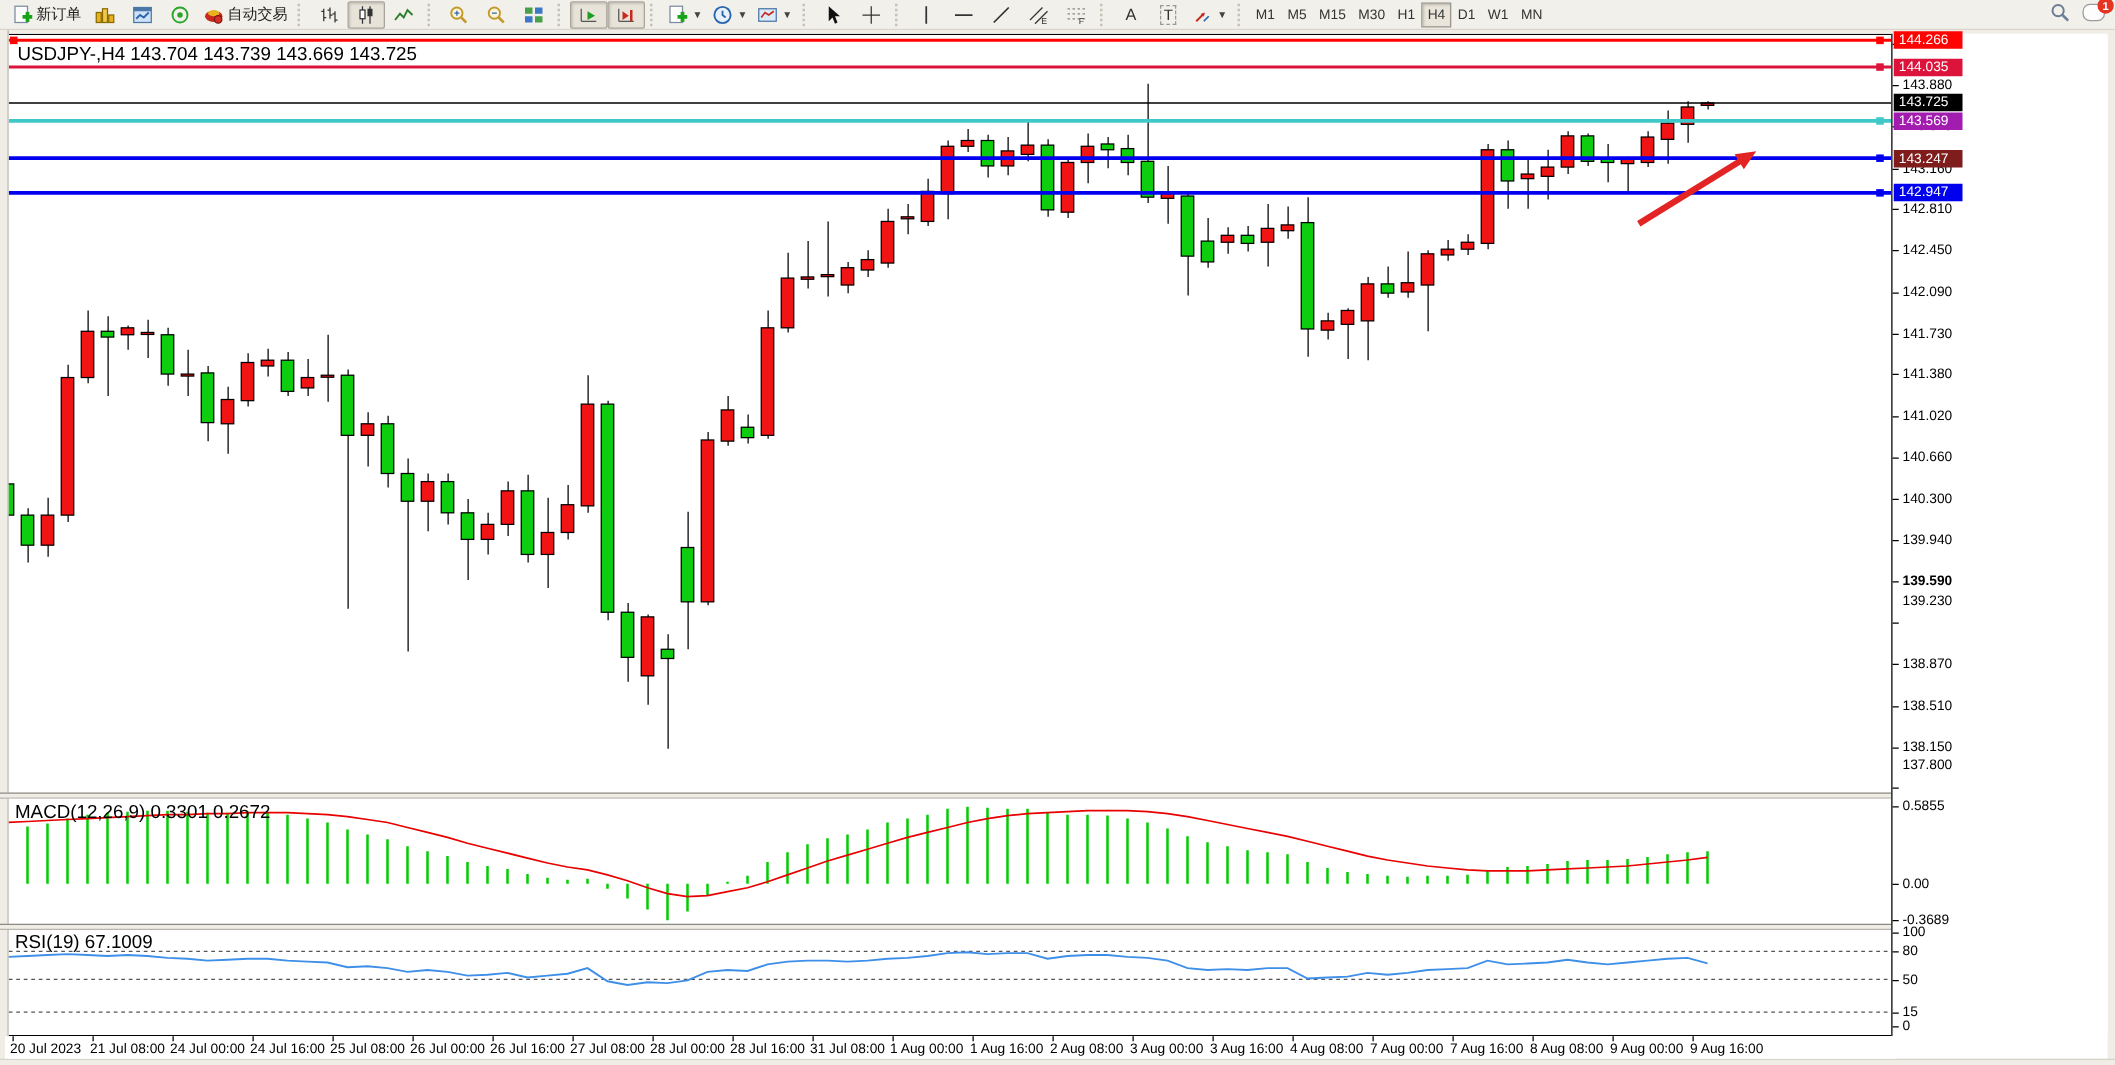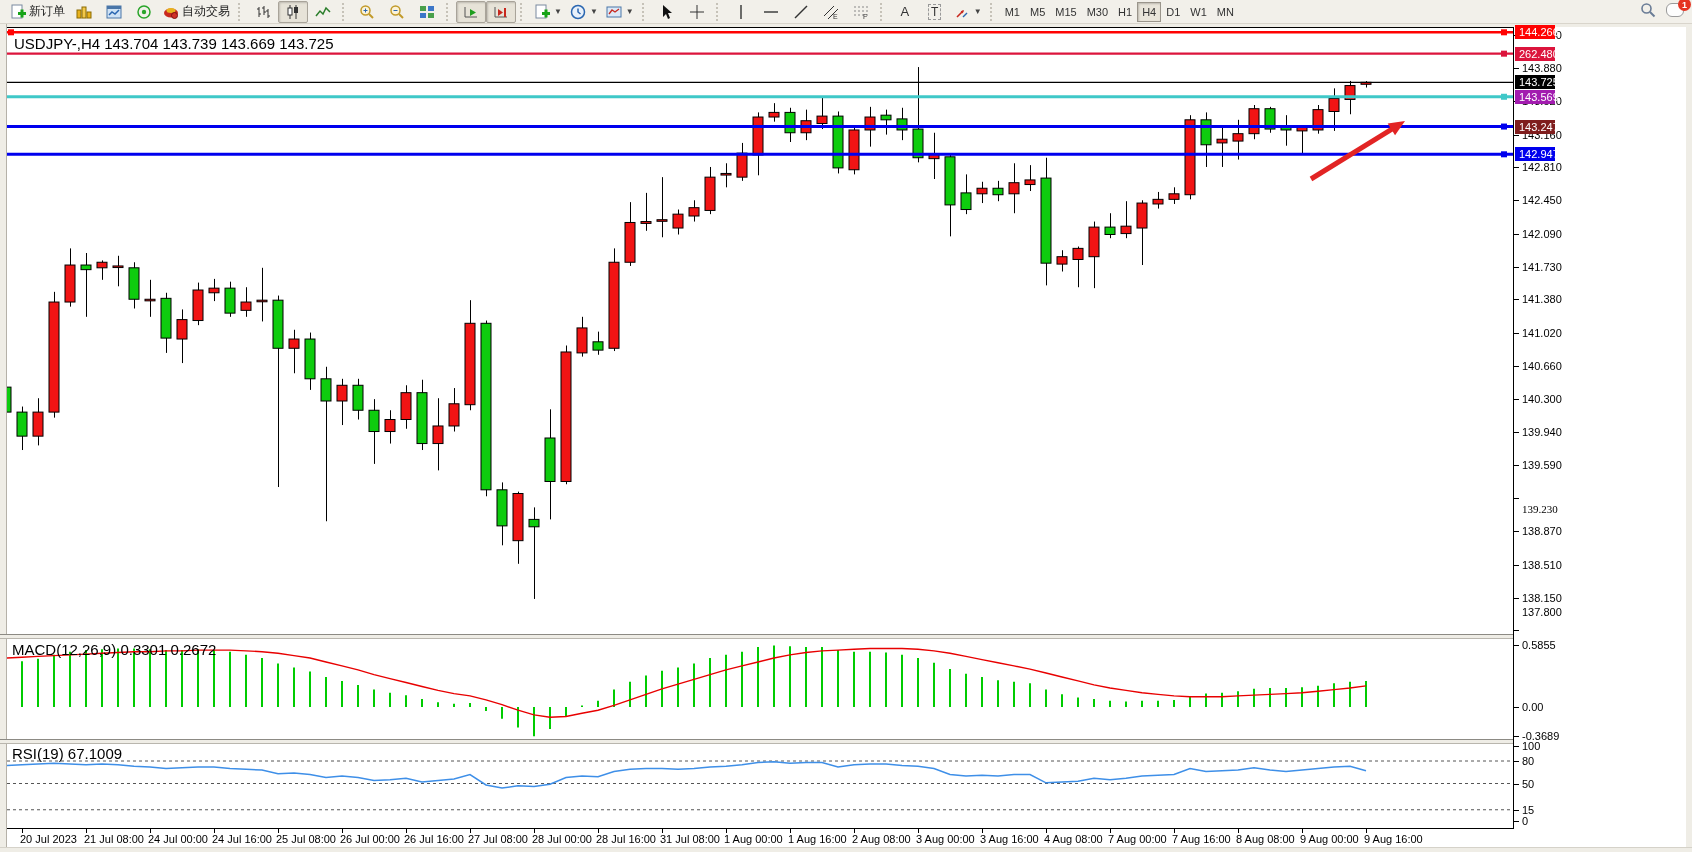--- a/index.html
+++ b/index.html
@@ -28,22 +28,22 @@
   #bottom-strip{position:absolute;left:0;top:847px;width:1692px;height:5px;background:#EFEDE6;border-top:1px solid #D5D2C9;box-sizing:border-box;}
   .pane-svg{position:absolute;left:7px;background:#fff;display:block;}
   #symbol-header{position:absolute;left:14px;top:35px;font-size:15px;color:#000;white-space:nowrap;}
   #symbol-header span{margin-right:4px;}
   .pane-label{position:absolute;left:12px;font-size:15px;color:#000;white-space:nowrap;}
   .splitter{position:absolute;left:0;width:1513px;height:5px;background:#EFEDE6;border-top:1px solid #8c8a84;border-bottom:1px solid #b9b6ae;box-sizing:border-box;}
   
   #price-axis{position:absolute;left:1513px;top:27px;width:173px;height:802px;background:#fff;border-left:1px solid #000;box-sizing:border-box;}
   .ptick{position:absolute;left:0;width:5px;height:1px;background:#000;}
   .plabel{position:absolute;left:8px;font-size:11px;color:#000;line-height:12px;}
-  .pbadge{position:absolute;left:1px;width:40px;height:14px;line-height:14px;color:#fff;font-size:11px;padding-left:4px;box-sizing:border-box;}
-  #time-axis{position:absolute;left:16px;top:829px;width:1513px;height:18px;background:#fff;}
+  .pbadge{position:absolute;left:1px;width:55px;height:14px;line-height:14px;color:#fff;font-size:11px;padding-left:4px;box-sizing:border-box;}
+  #time-axis{position:absolute;left:4px;top:829px;width:1513px;height:18px;background:#fff;}
   .ttick{position:absolute;top:0;width:1px;height:4px;background:#000;}
   .tlabel{position:absolute;top:4px;font-size:11px;color:#000;white-space:nowrap;}
 </style>
 </head>
 <body>
 
 <div id="root">
 
   <div id="toolbar">
     <div class="tbtn">
@@ -563,23 +563,23 @@
       <div class="plabel" style="top: 266.25px;">141.380</div>
       <div class="ptick" style="top: 272.25px;"></div>
       <div class="plabel" style="top: 299.55px;">141.020</div>
       <div class="ptick" style="top: 305.55px;"></div>
       <div class="plabel" style="top: 332.85px;">140.660</div>
       <div class="ptick" style="top: 338.85px;"></div>
       <div class="plabel" style="top: 366.15px;">140.300</div>
       <div class="ptick" style="top: 372.15px;"></div>
       <div class="plabel" style="top: 399.45px;">139.940</div>
       <div class="ptick" style="top: 405.45px;"></div>
-      <div class="plabel" style="top: 431.825px;">139.590</div>
+      <div class="plabel" style="top: 431.825px; font-weight: bold;">139.590</div>
       <div class="ptick" style="top: 437.825px;"></div>
-      <div class="plabel" style="top: 476px; font-family: Liberation Serif, serif;">139.230</div>
+      <div class="plabel" style="top: 448px;">139.230</div>
       <div class="ptick" style="top: 471.125px;"></div>
       <div class="plabel" style="top: 498.425px;">138.870</div>
       <div class="ptick" style="top: 504.425px;"></div>
       <div class="plabel" style="top: 531.725px;">138.510</div>
       <div class="ptick" style="top: 537.725px;"></div>
       <div class="plabel" style="top: 565.025px;">138.150</div>
       <div class="ptick" style="top: 571.025px;"></div>
       <div class="plabel" style="top: 579px;">137.800</div>
       <div class="ptick" style="top: 603.4px;"></div>
       <div class="plabel" style="top: 612.024px;">0.5855</div>
@@ -592,21 +592,21 @@
       <div class="ptick" style="top: 719px;"></div>
       <div class="plabel" style="top: 728px;">80</div>
       <div class="ptick" style="top: 734px;"></div>
       <div class="plabel" style="top: 750.5px;">50</div>
       <div class="ptick" style="top: 756.5px;"></div>
       <div class="plabel" style="top: 776.75px;">15</div>
       <div class="ptick" style="top: 782.75px;"></div>
       <div class="plabel" style="top: 788px;">0</div>
       <div class="ptick" style="top: 794px;"></div>
       <div class="pbadge" style="top: -1.705px; background: rgb(255, 2, 2);">144.266</div>
-      <div class="pbadge" style="top: 19.6625px; background: rgb(220, 20, 60);">262.480</div>
+      <div class="pbadge" style="top: 19.6625px; background: rgb(220, 20, 60);">144.035</div>
       <div class="pbadge" style="top: 62.7675px; background: #a21caf;">143.569</div>
       <div class="pbadge" style="top: 92.5525px; background: #7f1d1d;">143.247</div>
       <div class="pbadge" style="top: 120.302px; background: rgb(0, 0, 238);">142.947</div>
       <div class="pbadge" style="top: 48.3375px; background: rgb(0, 0, 0);">143.725</div>
     </div>
   <div id="time-axis">
       <div class="ttick" style="left: 6px;"></div>
       <div class="tlabel" style="left: 4px;">20 Jul 2023</div>
       <div class="ttick" style="left: 70px;"></div>
       <div class="tlabel" style="left: 68px;">21 Jul 08:00</div>

